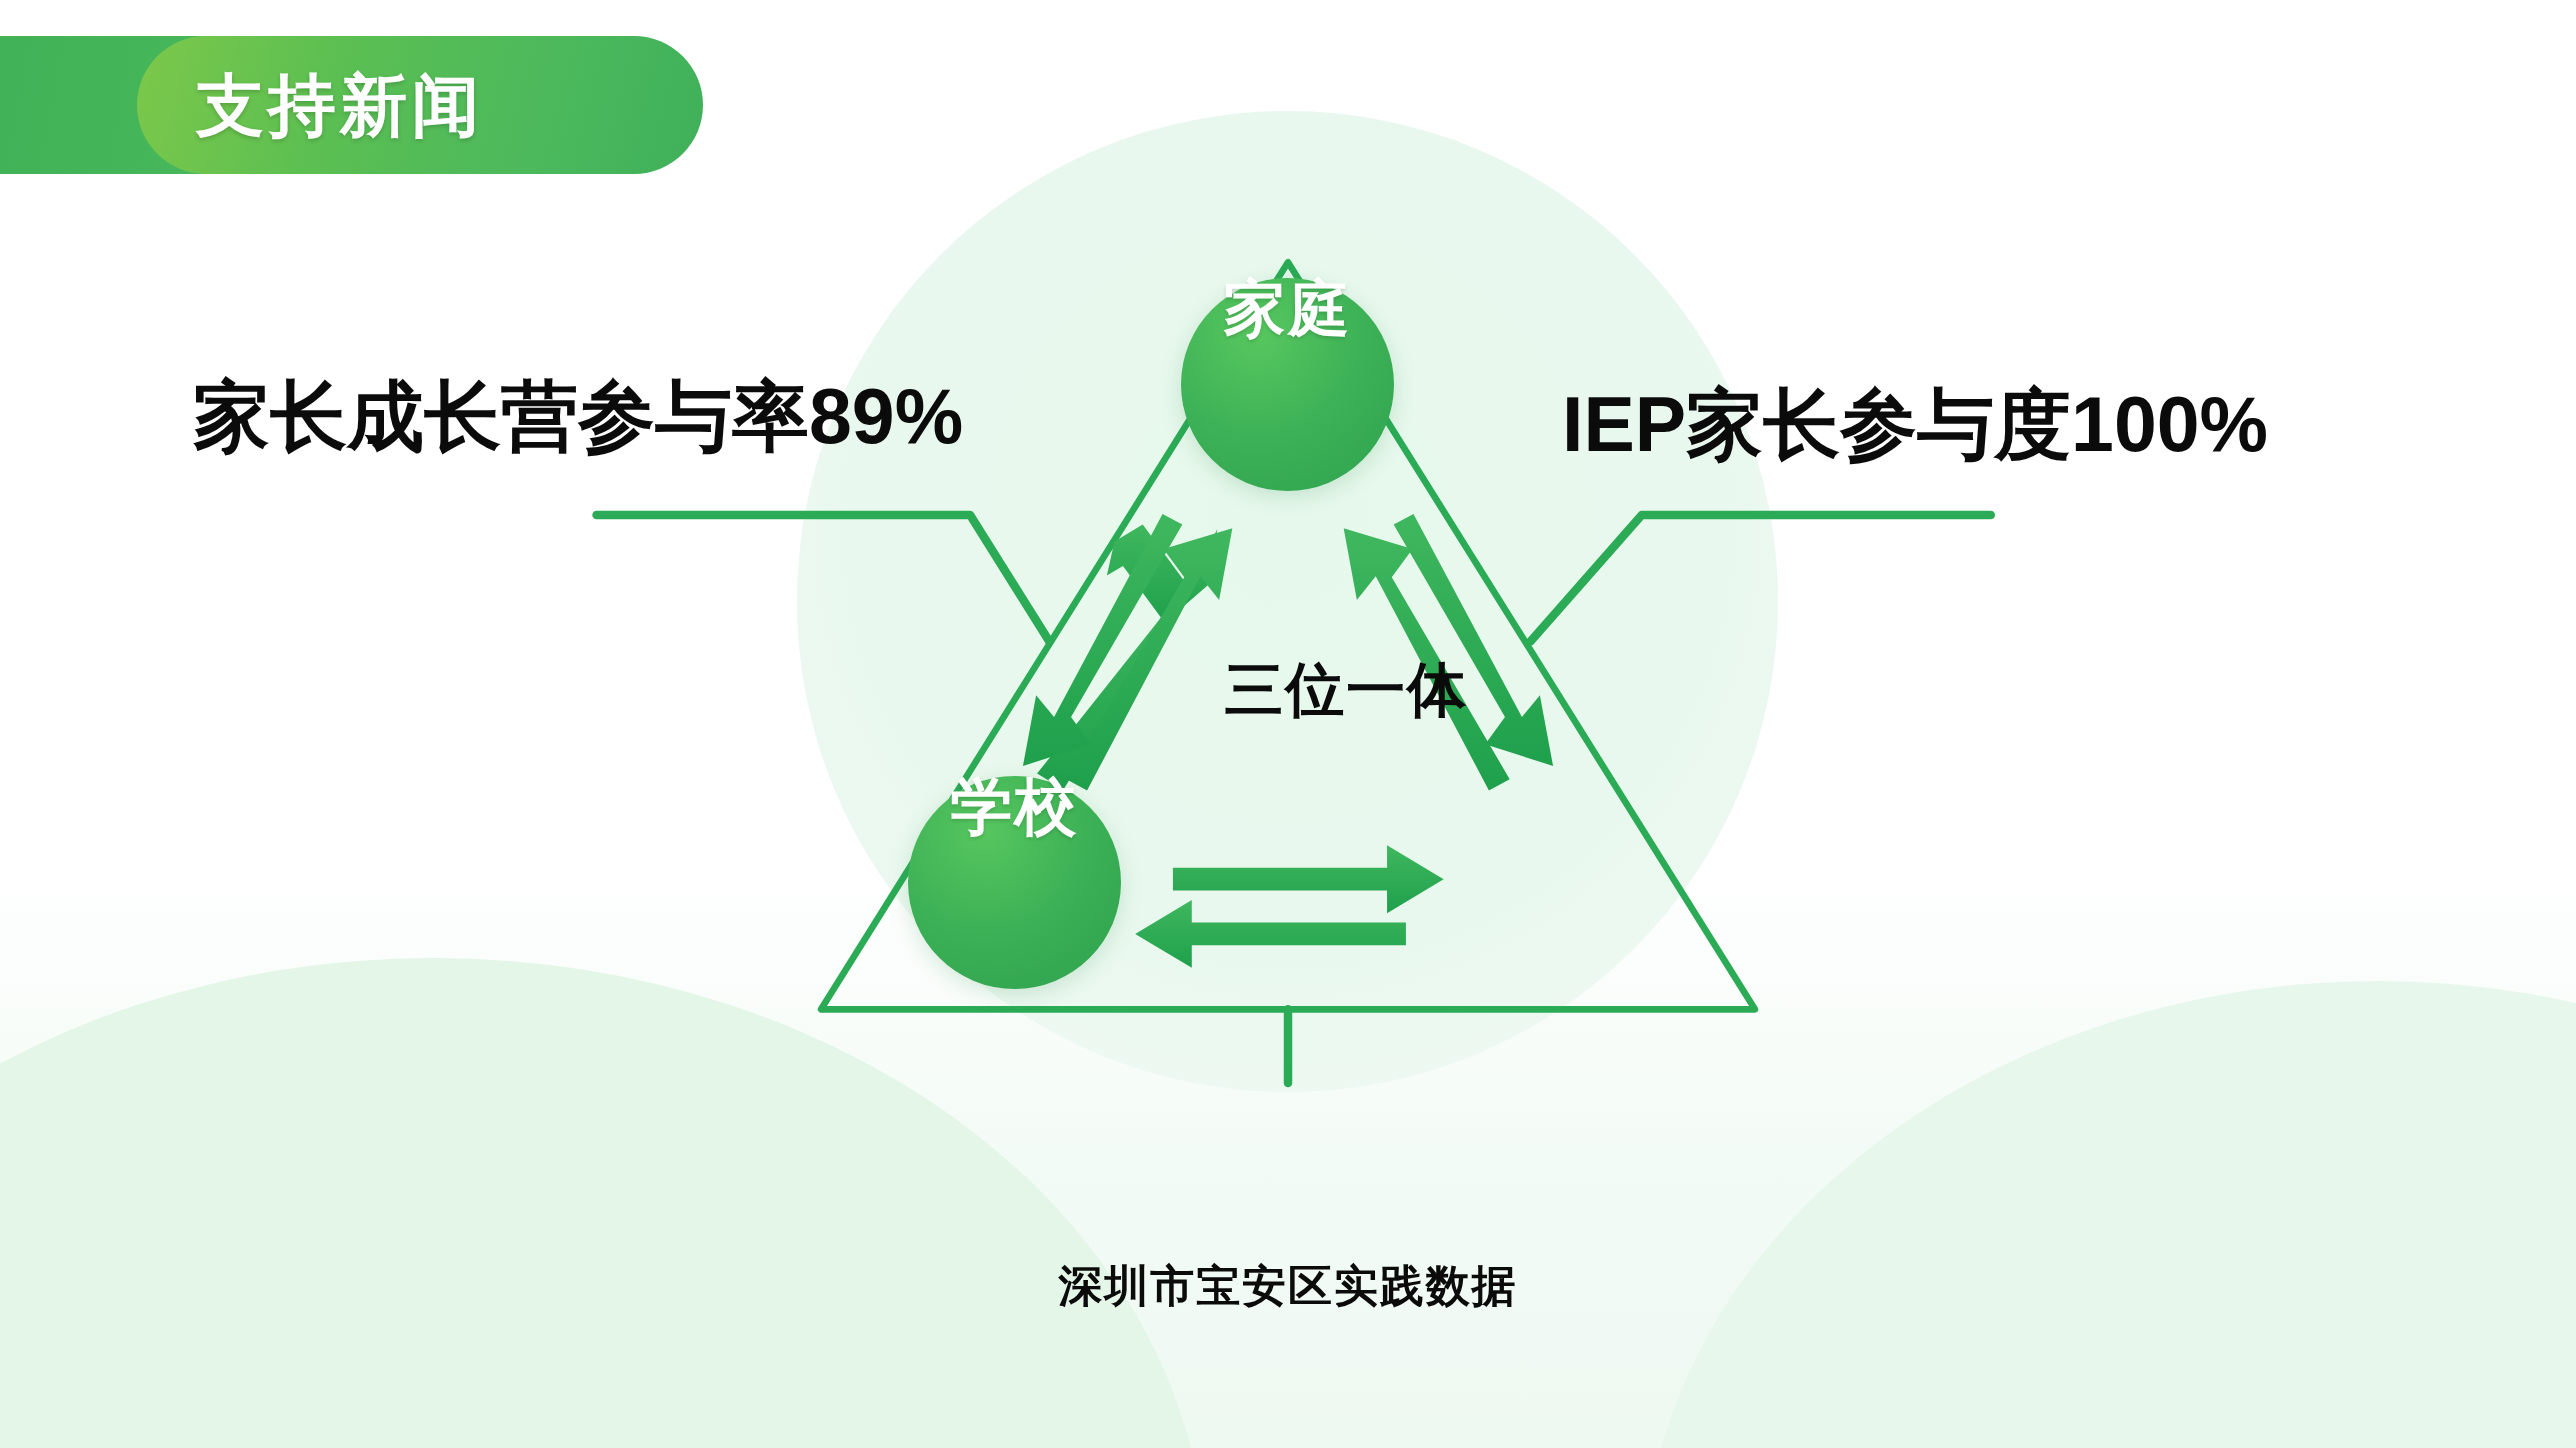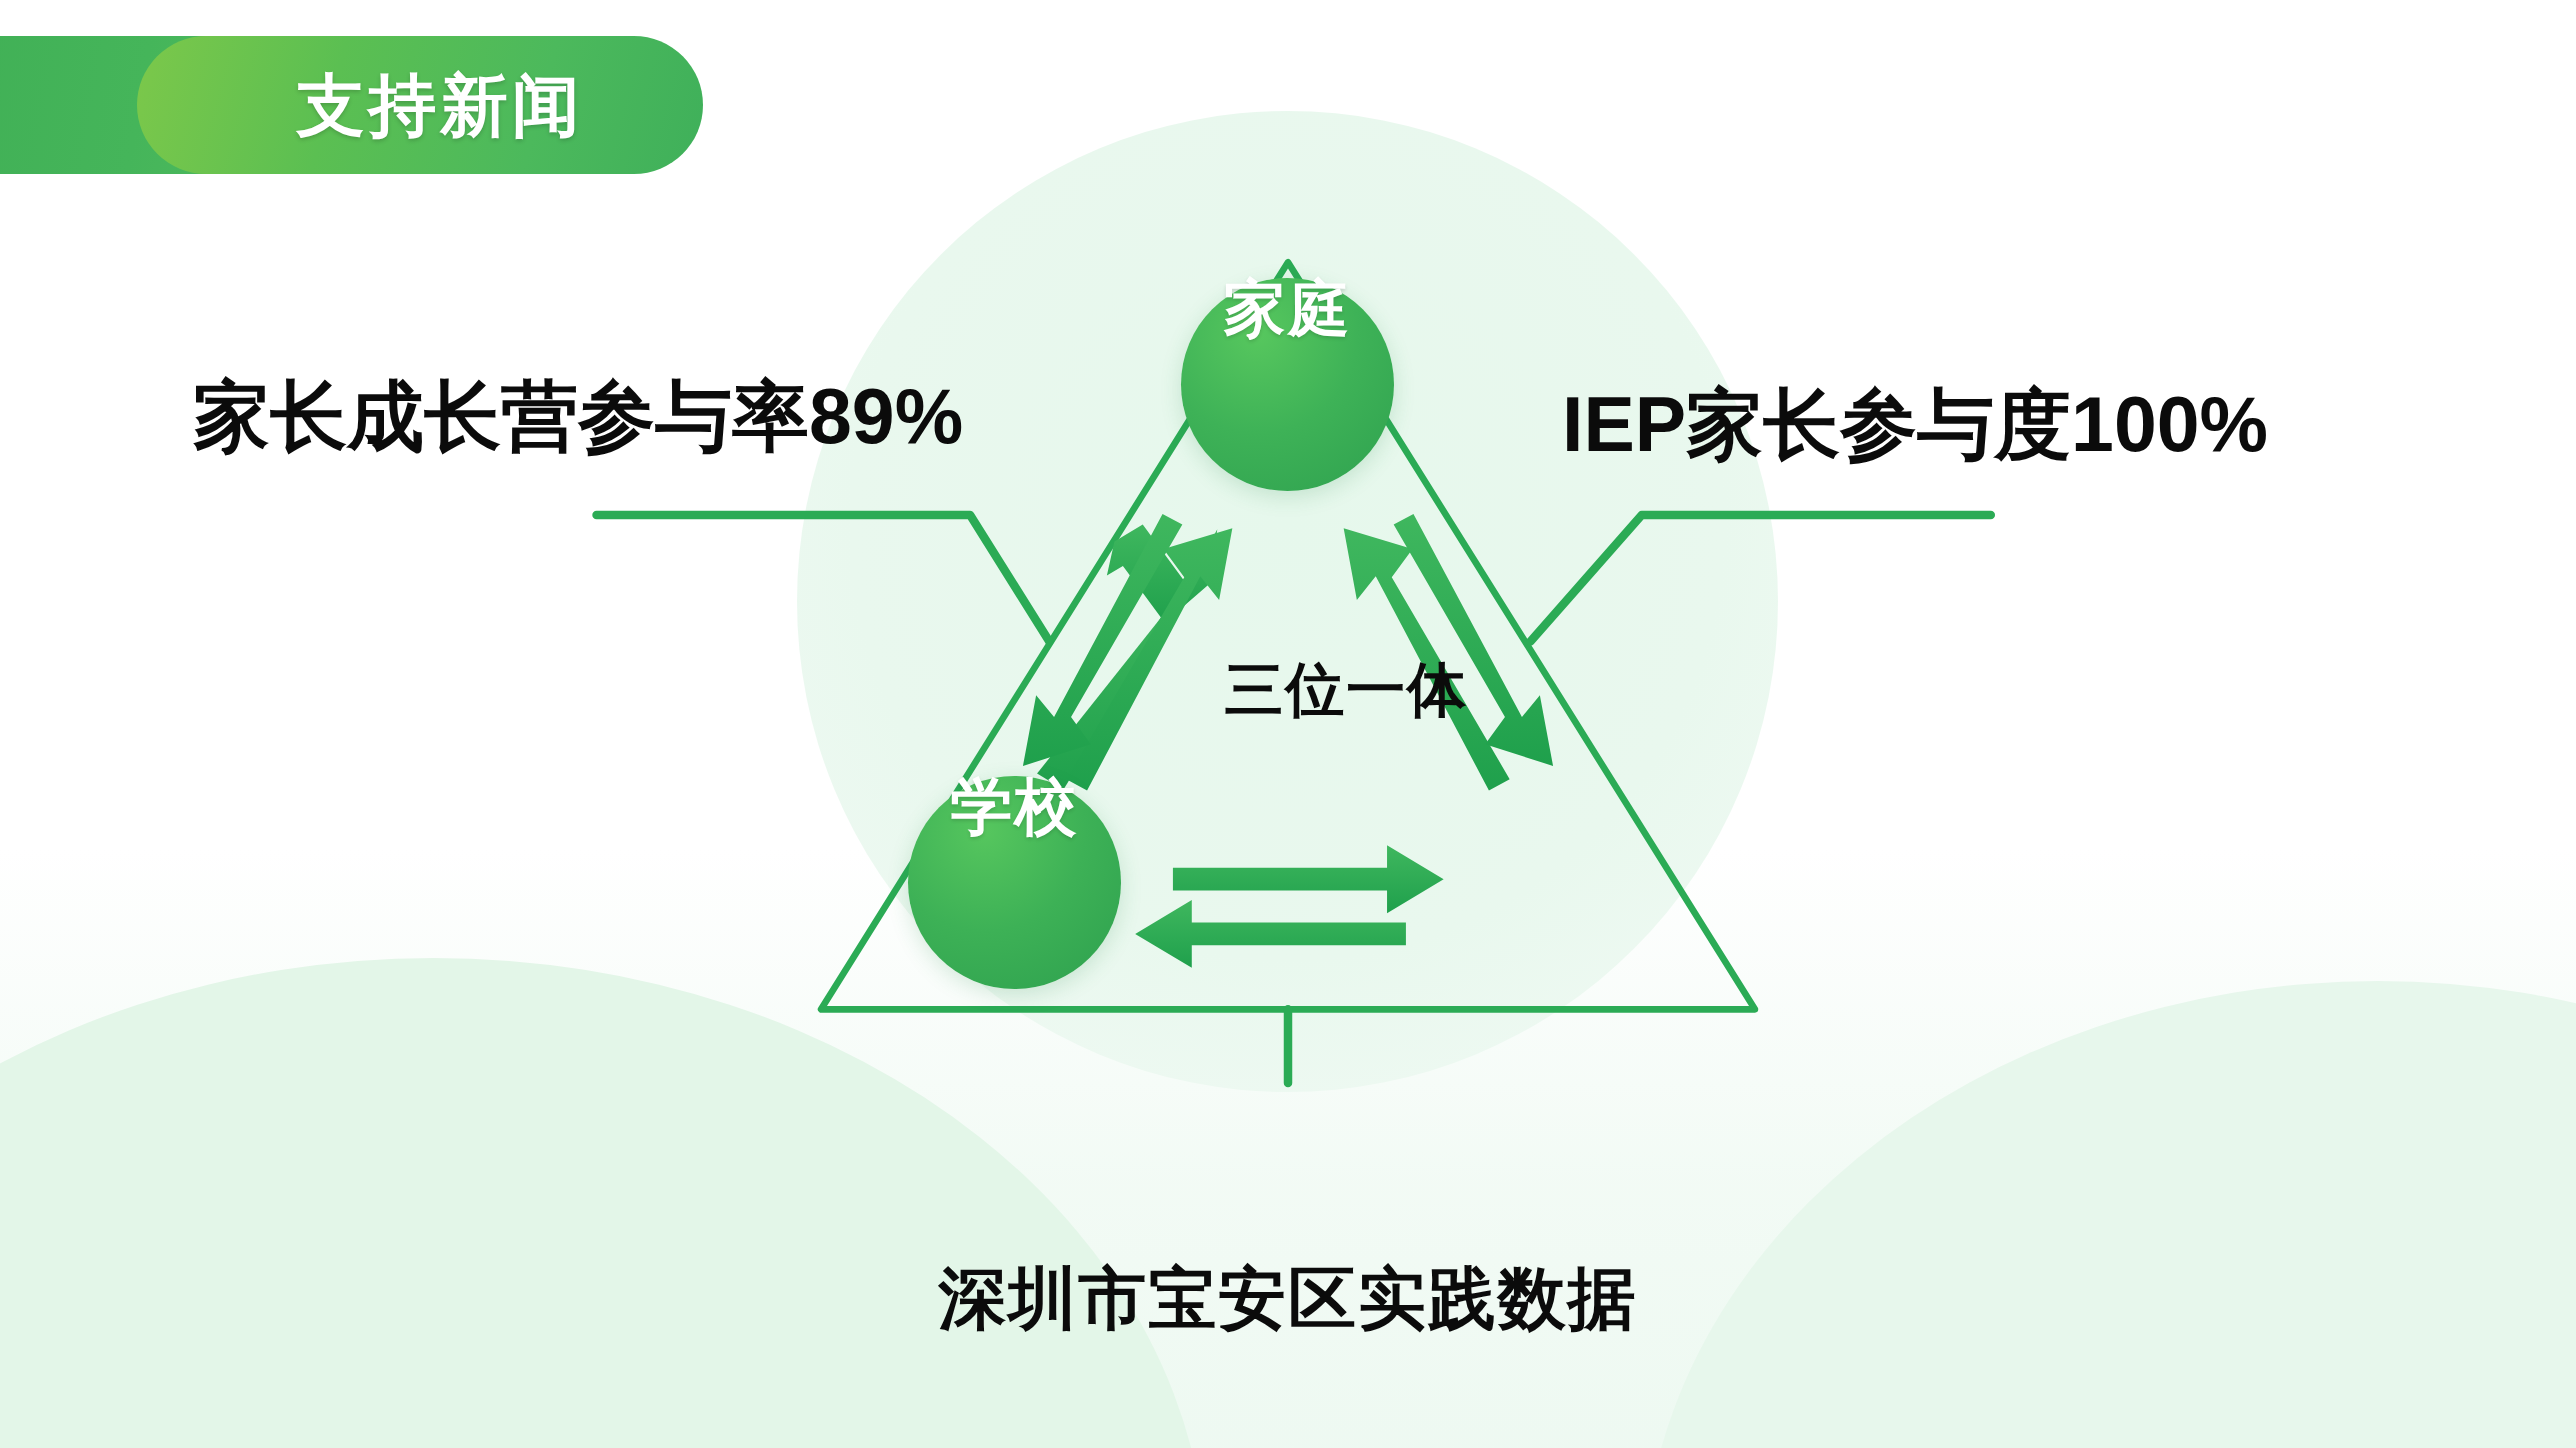--- a/index.html
+++ b/index.html
@@ -31,21 +31,21 @@
   .badge-wrap{position:absolute;left:0px;top:36px;height:138px;}
   .badge-back{
     position:absolute;left:-123px;top:0px;width:585px;height:138px;
     border-radius:69px;
     background:linear-gradient(100deg,#3fae54 0%,#45b55a 45%,#5cc163 100%);
   }
   .badge-front{
     position:absolute;left:137px;top:0px;width:566px;height:138px;
     border-radius:69px;
     background:linear-gradient(105deg,#7cc84a 0%,#5bbf52 35%,#4cb95c 70%,#3fb05a 100%);
-    display:flex;align-items:center;justify-content:center;
+    display:flex;align-items:center;
   }
   .badge-text{
     color:#ffffff;font-size:68px;font-weight:bold;letter-spacing:3.8px;
     line-height:1;
     text-shadow:0 1.9px 4.7px rgba(0,0,0,.18);
     padding-left:59px;padding-right:19px;
   }
 
   
   .diagram{position:absolute;left:0;top:0;width:2576px;height:1448px;}
@@ -76,21 +76,21 @@
     font-size:59px;font-weight:bold;color:#0b0b0b;letter-spacing:1.9px;line-height:1;
   }
 
   
   .stat{position:absolute;font-weight:bold;color:#0b0b0b;line-height:1.05;white-space:nowrap;margin-top:8px;}
   .stat-left{left:193px;top:368px;font-size:77px;}
   .stat-right{left:1562px;top:376px;font-size:77px;}
   .stat-bottom{left:0px;top:1087px;width:2576px;text-align:center;font-size:77px;}
   .caption{
     position:absolute;left:0px;top:1264px;width:2576px;text-align:center;
-    font-size:68px;font-weight:bold;color:#0b0b0b;letter-spacing:1.9px;line-height:1;
+    font-size:44px;font-weight:bold;color:#0b0b0b;letter-spacing:1.9px;line-height:1;
   }
 
   svg.lines{position:absolute;left:0;top:0;width:2576px;height:1448px;overflow:visible;}
 </style>
 </head>
 <body>
 
 <div id="stage">
 
   <div class="bg-layer">

